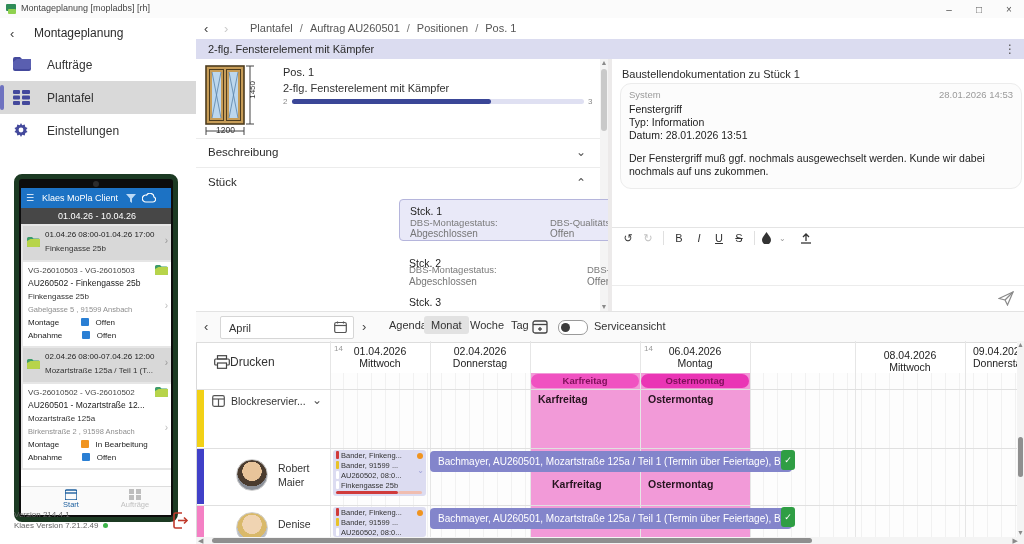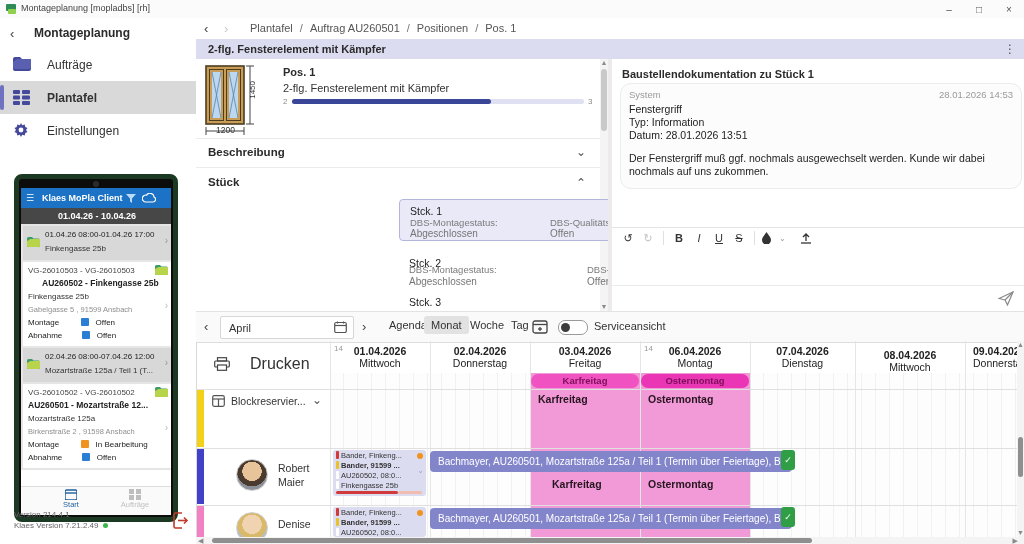--- a/index.html
+++ b/index.html
@@ -1,20 +1,20 @@
 <!DOCTYPE html>
 <html><head>
 <meta charset="utf-8">
 <style>
   html,body{margin:0;padding:0;background:#cfcfcf;}
   #app{position:relative;width:1024px;height:544px;background:#fff;overflow:hidden;
        font-family:"Liberation Sans","DejaVu Sans",sans-serif;color:#2b2b2b;}
   .abs{position:absolute;}
   .flex{display:flex;align-items:center;}
-  .bold{font-weight:bold;}
+  .bold{font-weight:normal;}
   .gray{color:#767676;}
   .clip{overflow:hidden;white-space:nowrap;}
   
   .titlebar{left:0;top:0;width:1024px;height:18px;background:#fbfbfb;border-bottom:1px solid #e8e8e8;font-size:9px;color:#444;}
   .winbtn{width:30px;height:18px;display:flex;align-items:center;justify-content:center;font-size:10px;color:#555;}
   
   .sidebar{left:0;top:18px;width:196px;height:526px;background:#fff;border-right:1px solid #d9d9d9;}
   .navitem{position:absolute;left:0;width:196px;height:33px;display:flex;align-items:center;font-size:12px;color:#333;}
   .navitem .nico{width:20px;height:16px;margin:0 14px 0 13px;color:#44499c;}
   .navsel{background:#d9d9d9;}
@@ -153,21 +153,21 @@
           <div class="abs clip" style="left:22px;top:18px;width:110px;color:#333">Finkengasse 25b</div>
           <span class="abs" style="right:3px;top:9px;color:#999;font-size:10px">›</span>
         </div>
 
         <div class="pcard" style="top:74px;height:84px;background:#fff">
           <div class="abs clip" style="left:5px;top:4px;width:120px;color:#444">VG-26010503 - VG-26010503</div>
           <svg class="abs pfolder" style="right:3px;top:3px" viewBox="0 0 13 10">
               <path d="M0 1.5Q0 0 1.5 0H5l1.5 1.5h5Q13 1.5 13 3v5.5Q13 10 11.5 10h-10Q0 10 0 8.5z" fill="#3d9b6a"></path>
               <path d="M0 4l3.5-2H13v6.5Q13 10 11.5 10h-10Q0 10 0 8.5z" fill="#b7d44a"></path>
             </svg>
-          <div class="abs clip bold" style="left:19px;top:16px;width:138px;font-size:8.5px;color:#222">AU260502 - Finkengasse 25b</div>
+          <div class="abs clip bold" style="left:5px;top:16px;width:138px;font-size:8.5px;color:#222">AU260502 - Finkengasse 25b</div>
           <div class="abs clip" style="left:5px;top:30px;width:120px;color:#333">Finkengasse 25b</div>
           <div class="abs clip" style="left:5px;top:43px;width:125px;font-size:7.5px;color:#8f8f8f">Gabelgasse 5 , 91599 Ansbach</div>
           <span class="abs" style="right:3px;top:38px;color:#bbb;font-size:10px">›</span>
           <div class="abs" style="left:5px;top:56px;width:140px">
             <span style="color:#222">Montage</span>
             <span class="bluesq" style="margin-left:20px"></span>
             <span style="margin-left:4px;color:#222">Offen</span>
           </div>
           <div class="abs" style="left:5px;top:69px;width:140px">
             <span style="color:#222">Abnahme</span>
@@ -423,31 +423,23 @@
   <span class="weeknum" style="left:644px">14</span>
 
   <div class="dayhead" style="left:330px;width:100px">
     <div class="bold" style="margin-top:4px">01.04.2026</div>
     <div>Mittwoch</div>
   </div>
   <div class="dayhead" style="left:430px;width:100px">
     <div class="bold" style="margin-top:4px">02.04.2026</div>
     <div>Donnerstag</div>
   </div>
-  <div class="dayhead" style="left:530px;width:110px">
-    <div class="bold" style="margin-top:4px">03.04.2026</div>
-    <div>Freitag</div>
-  </div>
   <div class="dayhead" style="left:640px;width:110px">
     <div class="bold" style="margin-top:4px">06.04.2026</div>
     <div>Montag</div>
-  </div>
-  <div class="dayhead" style="left:750px;width:105px">
-    <div class="bold" style="margin-top:4px">07.04.2026</div>
-    <div>Dienstag</div>
   </div>
   <div class="dayhead" style="left:855px;width:110px">
     <div class="bold" style="margin-top:8px">08.04.2026</div>
     <div>Mittwoch</div>
   </div>
   <div class="dayhead clip" style="left:965px;width:52px;text-align:left">
     <div class="bold clip" style="margin:4px 0 0 8px;width:44px">09.04.2026</div>
     <div class="clip" style="margin-left:8px;width:44px">Donnerstag</div>
   </div>
 
@@ -536,21 +528,21 @@
     <span>Bachmayer, AU260501, Mozartstraße 125a / Teil 1 (Termin über Feiertage), Bachma...</span>
   </div>
   <div class="abs" style="left:781px;top:507px;width:14px;height:20px;background:#2f9e44;border-radius:3px;color:#fff;font-size:9px;text-align:center;line-height:20px"><span>✓</span></div>
 
   <div class="abs flex" style="left:214px;top:355px">
     <svg width="16" height="14" viewBox="0 0 16 14">
         <rect x="3.5" y="0.7" width="9" height="3.3" fill="none" stroke="#444" stroke-width="1.2"></rect>
         <rect x="0.7" y="4" width="14.6" height="6" rx="1" fill="none" stroke="#444" stroke-width="1.2"></rect>
         <rect x="3.5" y="8" width="9" height="5.3" fill="#fff" stroke="#444" stroke-width="1.2"></rect>
       </svg>
-    <span style="margin-left:20px;font-size:16px;color:#333">Drucken</span>
+    <span style="margin-left:0;font-size:12px;color:#333">Drucken</span>
   </div>
   <div class="abs gridline" style="left:196px;top:341px;width:1px;height:0px"></div>
 
   <div class="abs sb-track" style="left:1017px;top:341px;width:7px;height:196px">
     <div class="sb-arrow">▲</div>
     <div class="sb-thumb" style="position:absolute;left:1px;top:96px;width:5px;height:40px;background:#8f8f8f"></div>
     <div class="sb-arrow" style="position:absolute;bottom:0;width:7px">▼</div>
   </div>
 
   <div class="abs sb-track" style="left:196px;top:537px;width:828px;height:7px">

